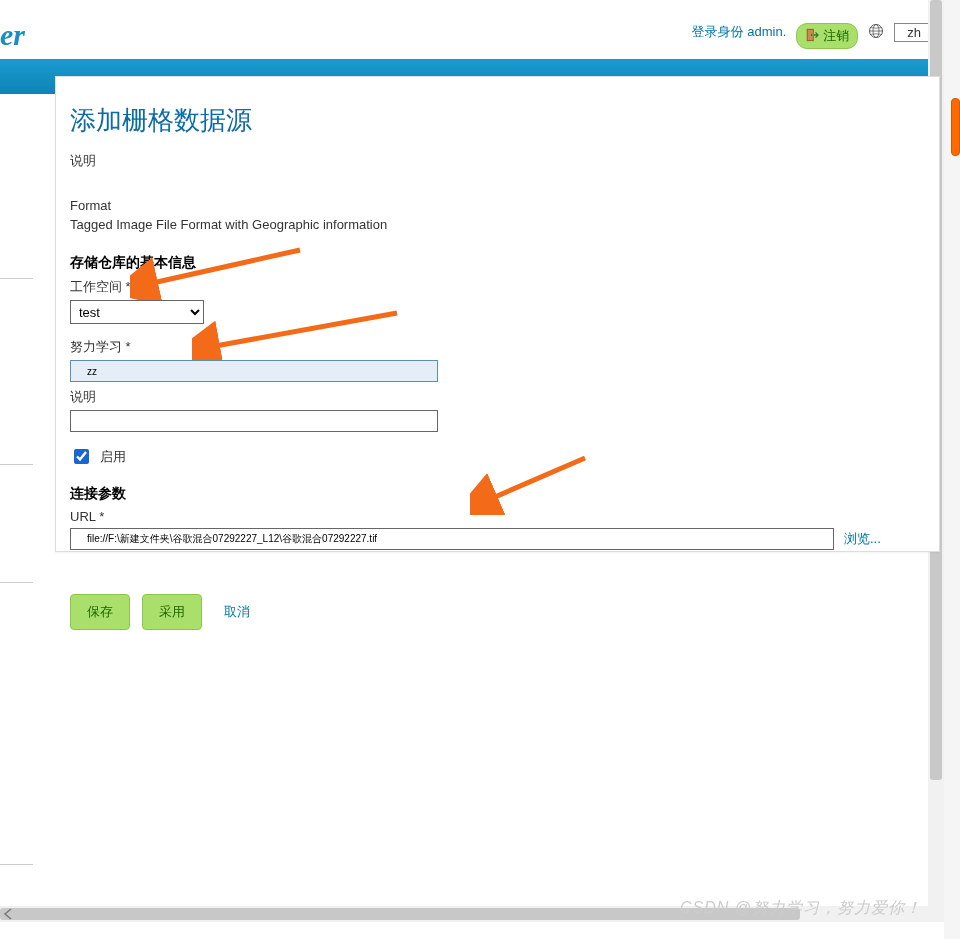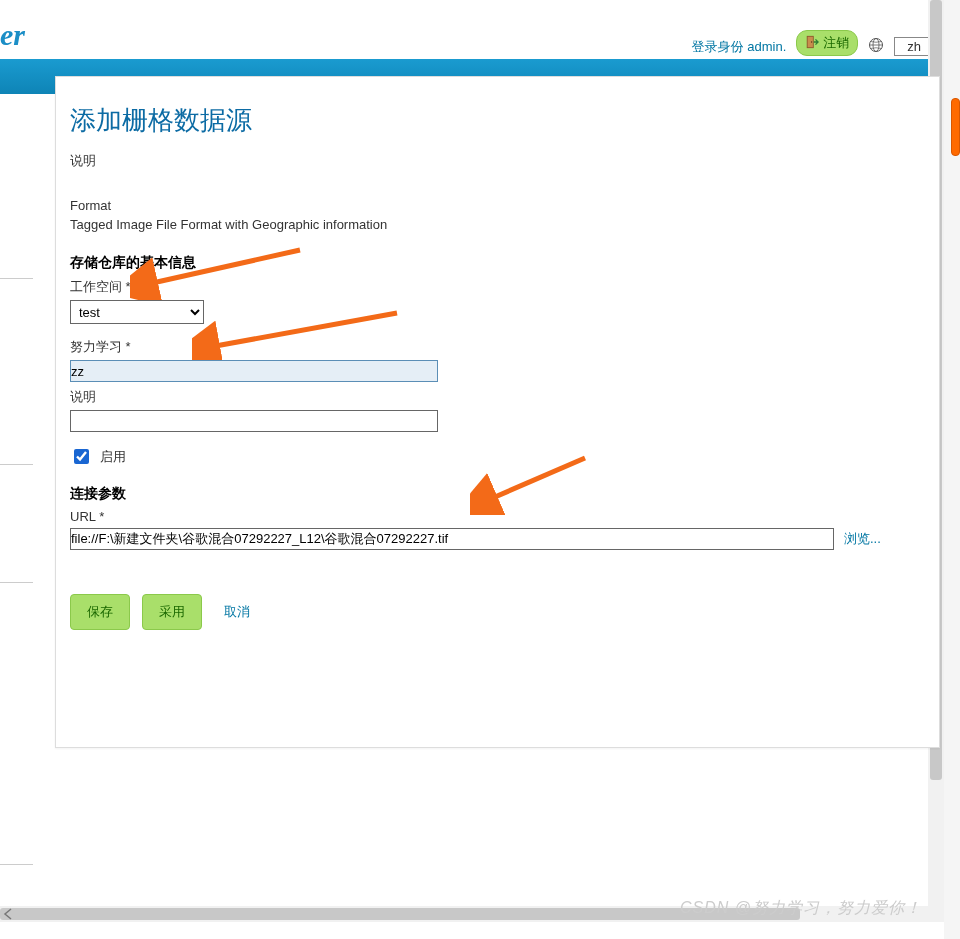--- a/index.html
+++ b/index.html
@@ -31,23 +31,23 @@
     position: absolute;
     left: 0; top: 18px;
     font-family: Georgia, serif;
     font-style: italic;
     font-size: 30px;
     font-weight: bold;
     color: #1b8ec6;
   }
   .header-right {
     position: absolute;
-    right: 10px; top: 30px;
+    right: 10px; top: 23px;
     display: flex;
-    align-items: flex-end;
+    align-items: flex-start;
     gap: 10px;
     font-size: 13px;
   }
   .login-info { color: #0076a3; }
   .login-info .username { color: #0076a3; }
   .logout-btn {
     display: inline-flex;
     align-items: center;
     gap: 4px;
     background: #a9df6a;
@@ -85,21 +85,21 @@
     position: absolute;
     left: 0;
     width: 33px;
     height: 1px;
     background: #ccc;
   }
   .panel {
     position: absolute;
     left: 55px; top: 76px;
     width: 885px;
-    height: 672px;
+    height: 476px;
     background: #fff;
     border: 1px solid #ddd;
     padding: 20px 20px 20px 14px;
     box-shadow: 0 1px 2px rgba(0,0,0,0.05);
     z-index: 2;
   }
   h1.page-title {
     margin: 6px 0 14px 0;
     font-size: 26px;
     font-weight: normal;
@@ -119,22 +119,22 @@
     width: 134px;
     height: 24px;
     border: 1px solid #666;
     background: #fff;
     font-size: 13px;
     padding-left: 4px;
   }
   input.text {
     height: 22px;
     border: 1px solid #666;
-    padding: 0 0;
-    font-size: 13px;
+    padding: 0 16px;
+    font-size: 10px;
     background: #fff;
   }
   input.text.highlight {
     background: #e5eef6;
     border: 1px solid #5b8eb6;
   }
   .ds-name { width: 368px; }
   .ds-desc { width: 368px; }
   .enable-row { margin: 14px 0 18px 0; display: flex; align-items: center; gap: 8px; }
   .enable-row input[type=checkbox] {

